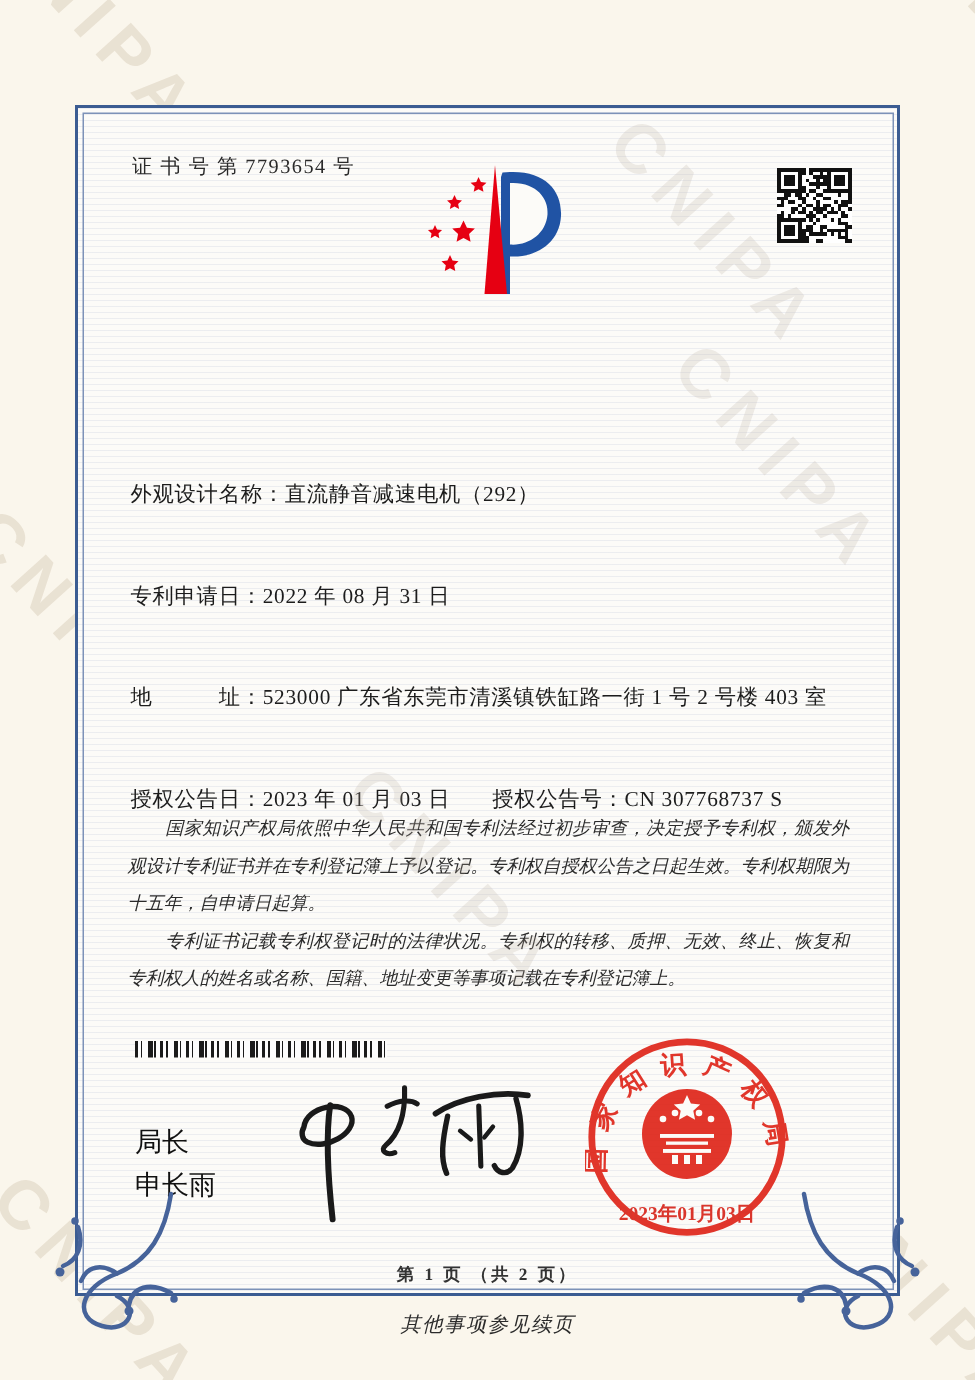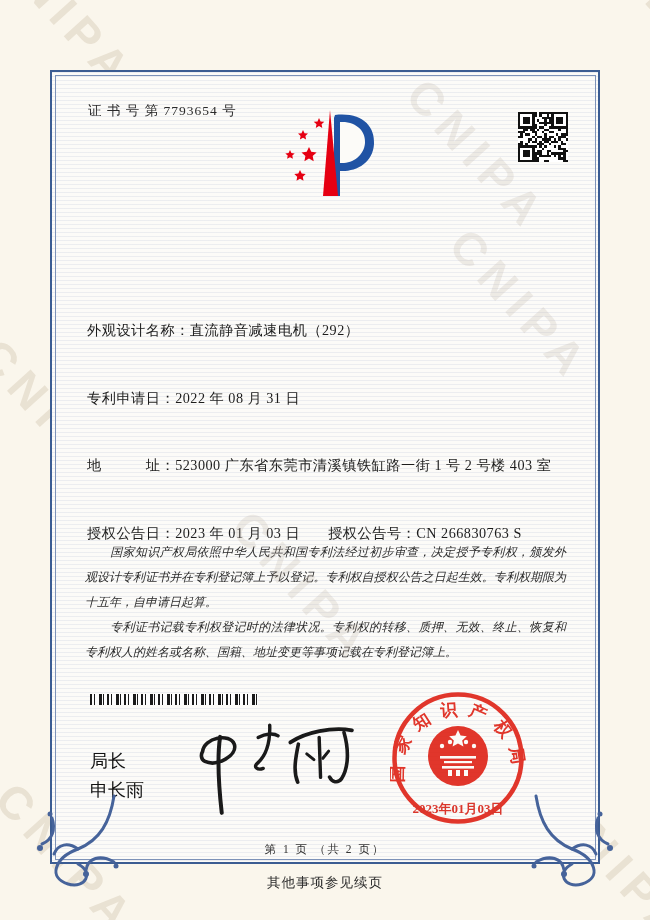--- a/index.html
+++ b/index.html
@@ -97,25 +97,25 @@
 
   .seal { position:absolute; left:338px; top:618px; width:136px; height:136px; opacity:0.93; }
   .seal text { font-family:"Liberation Serif","DejaVu Serif",serif; font-weight:700; }
 
   .flourish { position:absolute; width:96px; height:100px; z-index:4; }
   .flourish.bl { left:-26px; bottom:-30px; }
   .flourish.br { right:-26px; bottom:-30px; transform:scaleX(-1); }
 
   .page-info {
     position:absolute; left:0; right:0; top:770px;
-    text-align:center; font-size:11.5px; letter-spacing:2px; color:#333;
+    text-align:center; font-size:11.5px; letter-spacing:2px; color:#333;font-weight:bold;
   }
   .foot-note {
     position:absolute; left:0; right:0; top:874px;
-    text-align:center; font-size:13.5px; 
+    text-align:center; font-size:13.5px; font-style:italic;
     letter-spacing:1px; color:#2b2b2b; z-index:2;
   }
 </style>
 </head>
 <body>
 
 <div class="wm" style="left:-28px; top:-14px;">CNIPA</div>
 <div class="wm" style="left:568px; top:-30px;">CNIPA</div>
 <div class="wm inner" style="left:385px; top:128px;">CNIPA</div>
 <div class="wm inner" style="left:428px; top:278px;">CNIPA</div>
@@ -307,21 +307,21 @@
     <div class="field-row">
       <span class="f-label">外观设计名称：</span><span class="f-value">直流静音减速电机（292）</span>
     </div>
     <div class="field-row">
       <span class="f-label">专利申请日：</span><span class="f-value">2022 年 08 月 31 日</span>
     </div>
     <div class="field-row">
       <span class="f-label">地　　　址：</span><span class="f-value">523000 广东省东莞市清溪镇铁缸路一街 1 号 2 号楼 403 室</span>
     </div>
     <div class="field-row">
-      <span class="f-label">授权公告日：</span><span class="f-value">2023 年 01 月 03 日</span><span class="f-label f-pair2">授权公告号：</span><span class="f-value">CN 266830763 S</span>
+      <span class="f-label">授权公告日：</span><span class="f-value">2023 年 01 月 03 日</span><span class="f-label f-pair2">授权公告号：</span><span class="f-value">CN 307768737 S</span>
     </div>
   </div>
 
   <div class="body-text">
     <p>国家知识产权局依照中华人民共和国专利法经过初步审查，决定授予专利权，颁发外观设计专利证书并在专利登记簿上予以登记。专利权自授权公告之日起生效。专利权期限为十五年，自申请日起算。</p>
     <p>专利证书记载专利权登记时的法律状况。专利权的转移、质押、无效、终止、恢复和专利权人的姓名或名称、国籍、地址变更等事项记载在专利登记簿上。</p>
   </div>
 
   <div class="barcode"></div>
 

